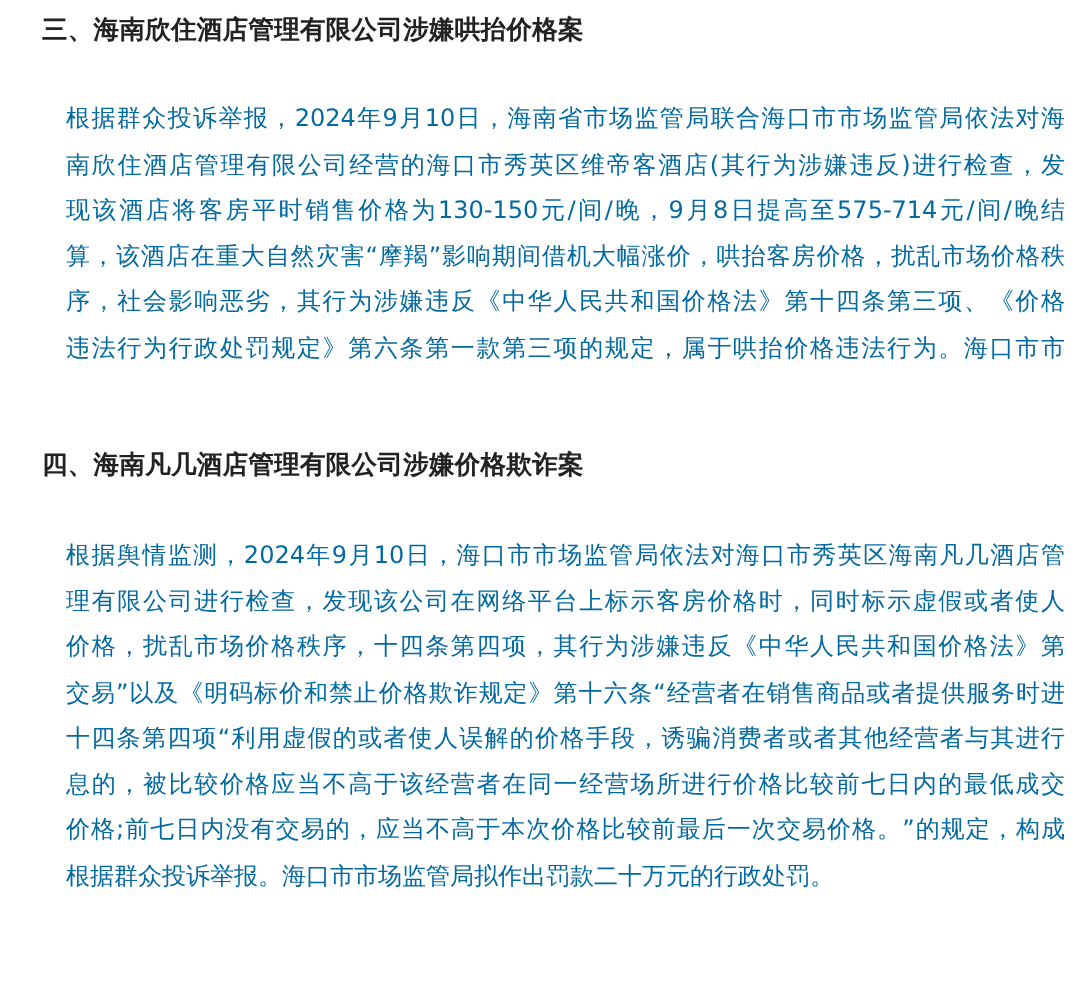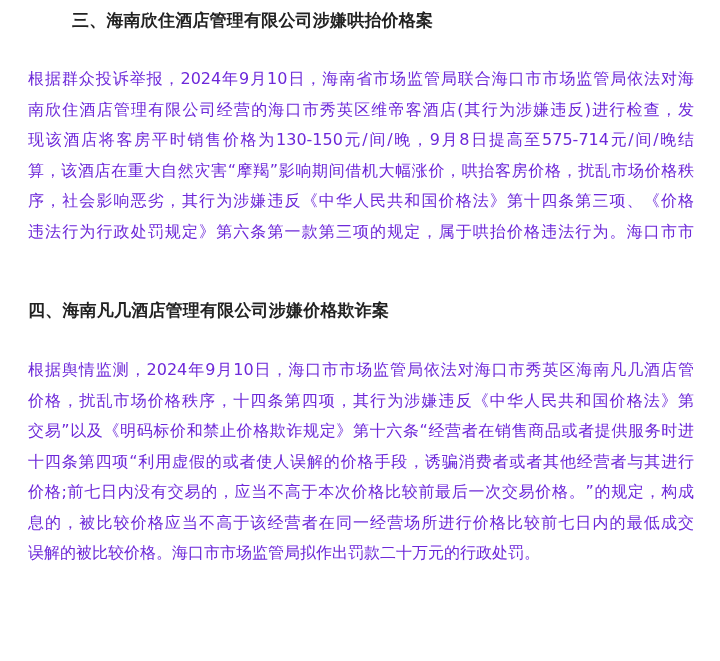--- a/index.html
+++ b/index.html
@@ -26,38 +26,38 @@
       left: 0;
       font-size: 17px;
       font-weight: bold;
       color: #222222;
       white-space: nowrap;
       letter-spacing: 0.2px;
       line-height: 24px;
     }
     .paragraph {
       position: absolute;
-      left: 0;
+      left: 16px;
       width: 666px;
       font-size: 16px;
-      color: #6d28d9;
+      color: #0369a1;
     }
     .line {
       display: block;
       height: 30.5px;
       line-height: 30.5px;
       white-space: nowrap;
       text-align: justify;
       text-align-last: justify;
       letter-spacing: 0;
     }
     .line.last {
       text-align-last: left;
     }
-    #sec1-heading { top: 8px; margin-left: 44px; }
+    #sec1-heading { top: 8px; }
     #sec1-body { top: 64px; }
     #sec2-heading { top: 298px; }
     #sec2-body { top: 355px; }
   </style>
 </head>
 <body>
 
 <div class="article">
 
   <div class="section-heading" id="sec1-heading">三、海南欣住酒店管理有限公司涉嫌哄抬价格案</div>
@@ -68,21 +68,22 @@
     <span class="line">现该酒店将客房平时销售价格为130-150元/间/晚，9月8日提高至575-714元/间/晚结</span>
     <span class="line">算，该酒店在重大自然灾害“摩羯”影响期间借机大幅涨价，哄抬客房价格，扰乱市场价格秩</span>
     <span class="line">序，社会影响恶劣，其行为涉嫌违反《中华人民共和国价格法》第十四条第三项、《价格</span>
     <span class="line">违法行为行政处罚规定》第六条第一款第三项的规定，属于哄抬价格违法行为。海口市市</span>
   </div>
 
   <div class="section-heading" id="sec2-heading">四、海南凡几酒店管理有限公司涉嫌价格欺诈案</div>
 
   <div class="paragraph" id="sec2-body">
     <span class="line">根据舆情监测，2024年9月10日，海口市市场监管局依法对海口市秀英区海南凡几酒店管</span>
+    <span class="line">理有限公司进行检查，发现该公司在网络平台上标示客房价格时，同时标示虚假或者使人</span>
     <span class="line">价格，扰乱市场价格秩序，十四条第四项，其行为涉嫌违反《中华人民共和国价格法》第</span>
     <span class="line">交易”以及《明码标价和禁止价格欺诈规定》第十六条“经营者在销售商品或者提供服务时进</span>
     <span class="line">十四条第四项“利用虚假的或者使人误解的价格手段，诱骗消费者或者其他经营者与其进行</span>
+    <span class="line">息的，被比较价格应当不高于该经营者在同一经营场所进行价格比较前七日内的最低成交</span>
     <span class="line">价格;前七日内没有交易的，应当不高于本次价格比较前最后一次交易价格。”的规定，构成</span>
-    <span class="line">息的，被比较价格应当不高于该经营者在同一经营场所进行价格比较前七日内的最低成交</span>
-    <span class="line last">误解的被比较价格。海口市市场监管局拟作出罚款二十万元的行政处罚。</span>
+    <span class="line last">根据群众投诉举报。海口市市场监管局拟作出罚款二十万元的行政处罚。</span>
   </div>
 
 </div>
 
 </body></html>

